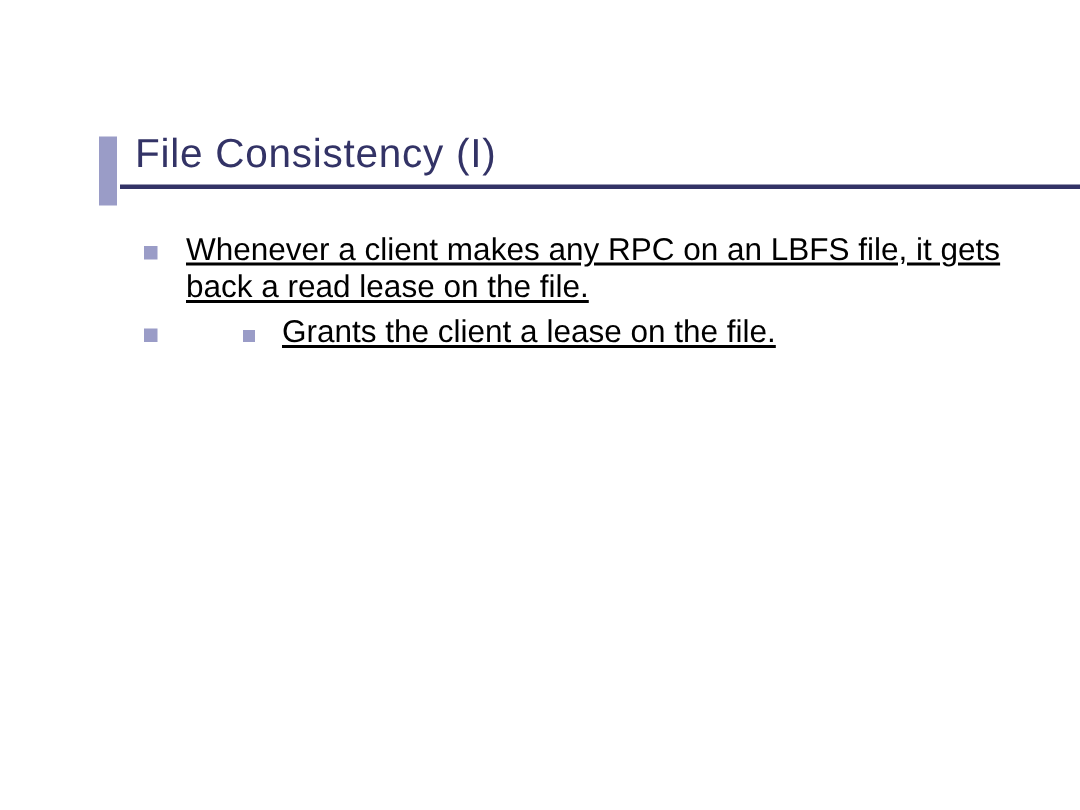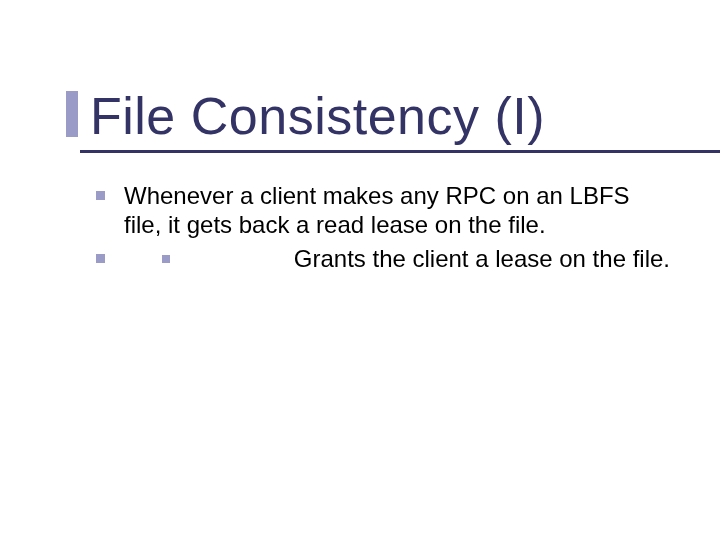--- a/index.html
+++ b/index.html
@@ -34,34 +34,35 @@
   .title-underline {
     position: absolute;
     left: 40px;
     right: -40px;
     bottom: -8px;
     height: 3px;
     background: #333366;
   }
   h1.title {
     margin: 0;
-    font-size: 52px;
+    font-size: 27px;
     font-weight: 400;
     color: #333366;
     letter-spacing: 0.5px;
     line-height: 1.1;
     font-family: Verdana, Geneva, sans-serif;
   }
   .body {
     margin-top: 36px;
     padding-left: 50px;
     padding-right: 10px;
-    font-size: 24px;
+    font-size: 21px;
     color: #000000;
     line-height: 1.22;
+    text-decoration: underline;
   }
   ul.lvl1 {
     list-style: none;
     margin: 0;
     padding: 0;
   }
   ul.lvl1 > li {
     position: relative;
     padding-left: 34px;
     margin-bottom: 4px;
@@ -77,21 +78,20 @@
   }
   ul.lvl2 {
     list-style: none;
     margin: 2px 0 0 0;
     padding: 0 0 0 34px;
   }
   ul.lvl2 > li {
     position: relative;
     padding-left: 30px;
     margin-bottom: 2px;
-    text-align: right;
   }
   ul.lvl2 > li::before {
     content: "";
     position: absolute;
     left: 4px;
     top: 11px;
     width: 8px;
     height: 8px;
     background: #9a9cc7;
   }

